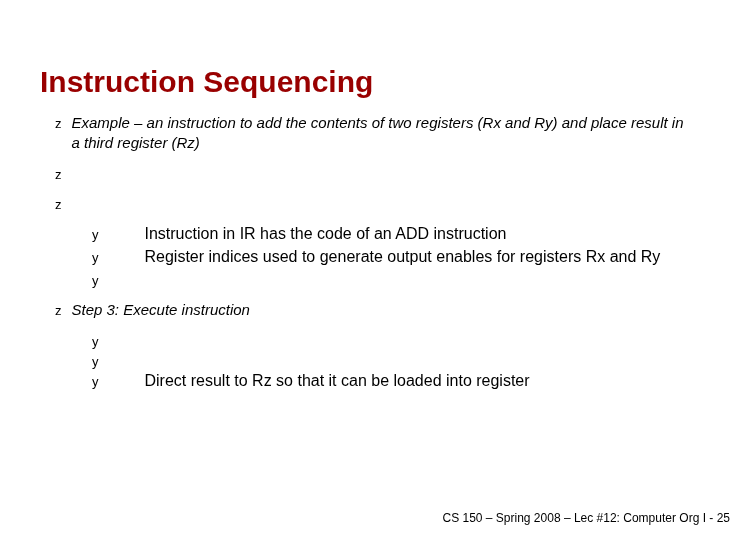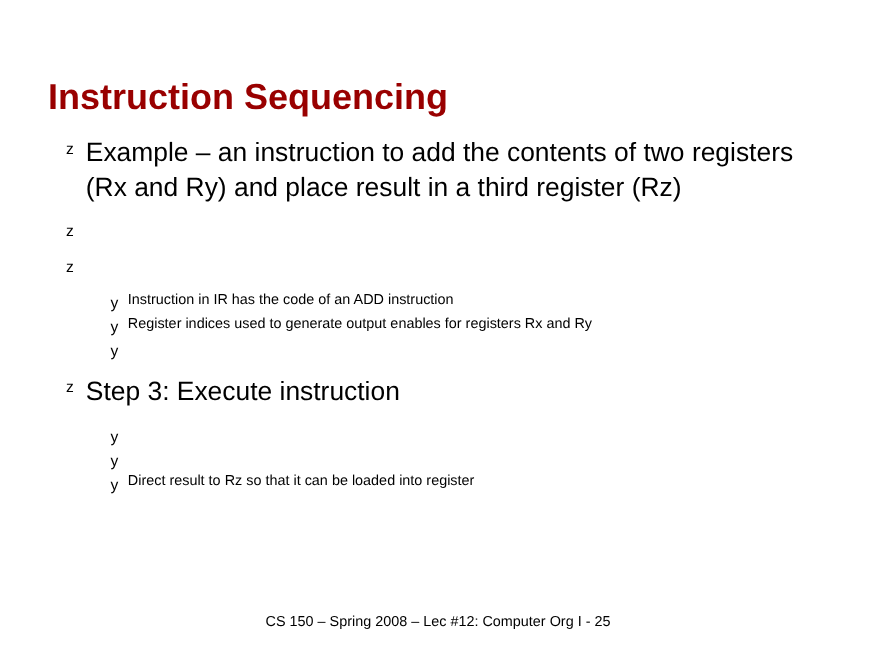--- a/index.html
+++ b/index.html
@@ -31,52 +31,54 @@
     .top-bullet .bullet-glyph {
       font-family: Arial, sans-serif;
       font-size: 13px;
       color: #000000;
       margin-right: 10px;
       margin-top: 3px;
       font-weight: normal;
       flex-shrink: 0;
     }
     .top-bullet .bullet-text {
-      font-size: 22px;
+      font-size: 15px;
       line-height: 1.3;
+      font-style: italic;
     }
     .sub-bullet {
       display: flex;
       align-items: flex-start;
       margin-bottom: 2px;
       padding-left: 52px;
     }
     .sub-bullet .bullet-glyph {
       font-family: Arial, sans-serif;
       font-size: 13px;
       color: #000000;
       margin-right: 8px;
       margin-top: 3px;
       font-weight: normal;
       flex-shrink: 0;
     }
     .sub-bullet .bullet-text {
-      font-size: 12px;
+      font-size: 16px;
       line-height: 1.3;
+      margin-left: 38px;
     }
     .sub-group {
       margin-bottom: 12px;
       margin-top: 2px;
     }
     .footer {
       position: absolute;
       bottom: 22px;
       left: 0;
       width: 100%;
-      text-align: center;
+      text-align: right;
       font-family: Arial, sans-serif;
       font-size: 12px;
       color: #000000;
     }
   </style>
 </head>
 <body>
 
 <h1 class="title">Instruction Sequencing</h1>
 

